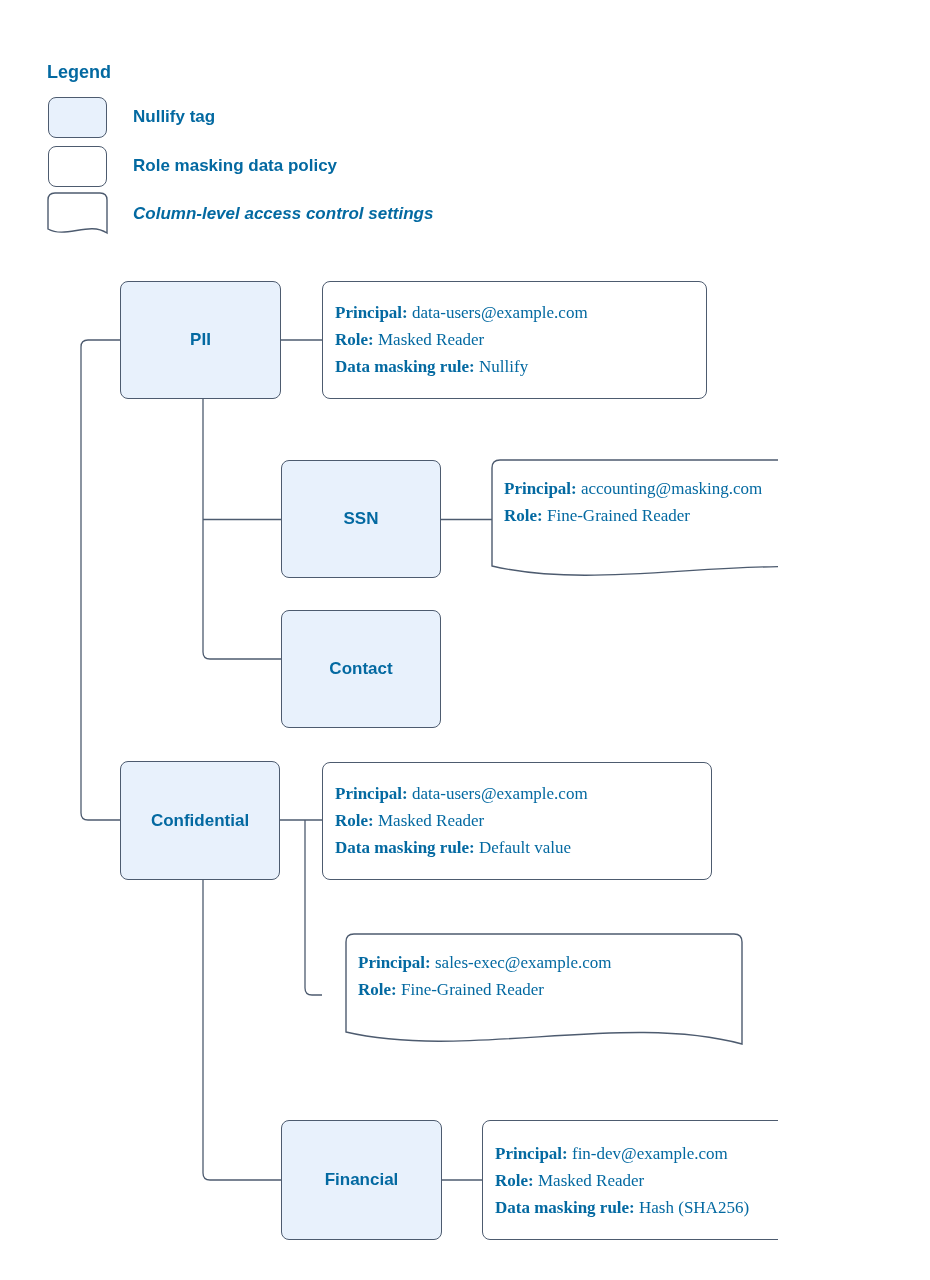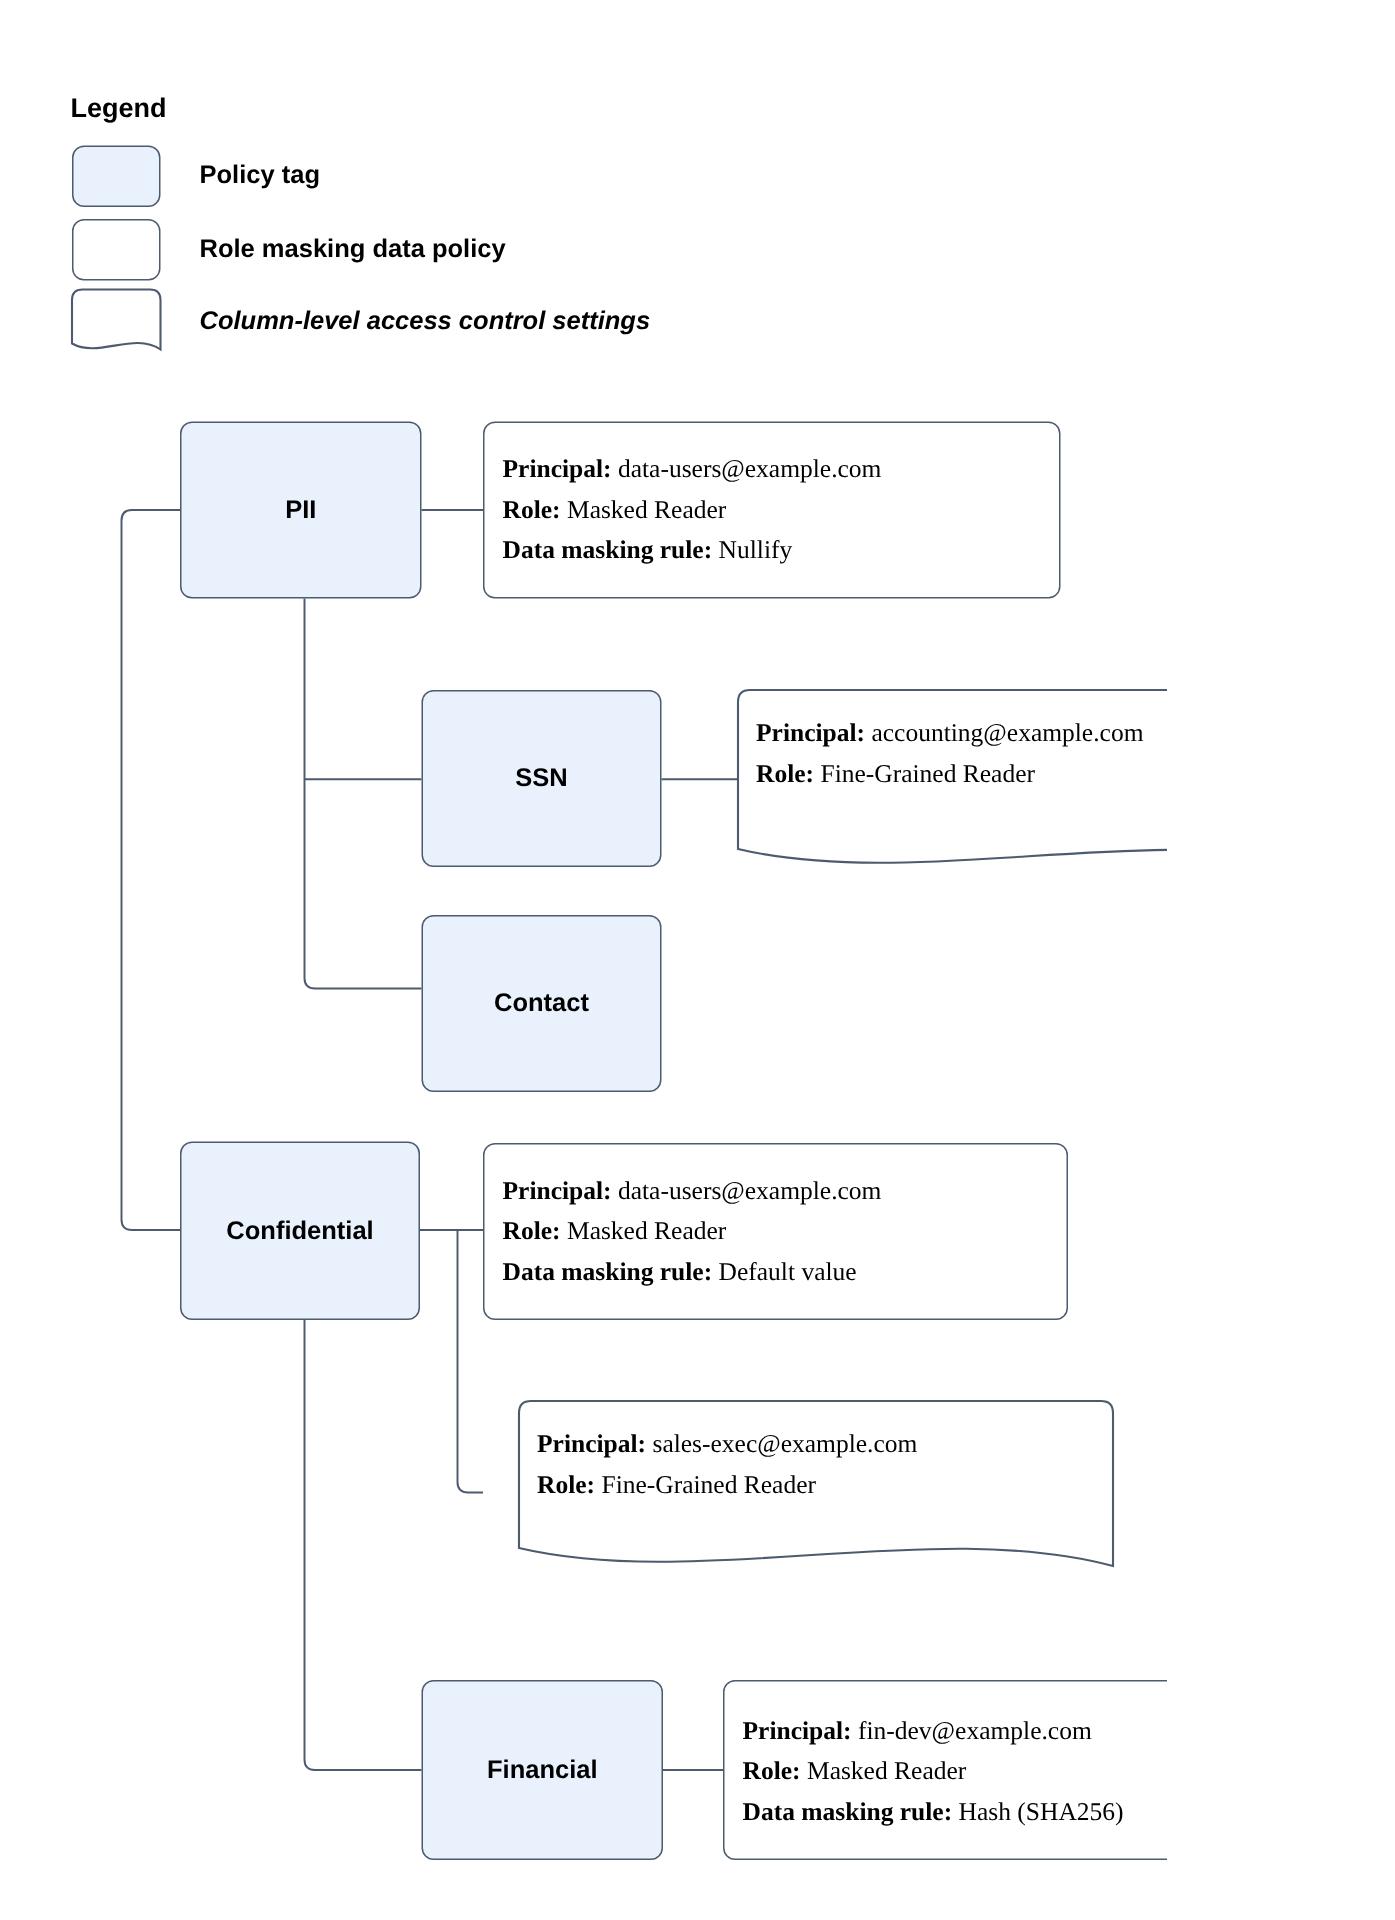--- a/index.html
+++ b/index.html
@@ -2,21 +2,21 @@
 <html><head>
 <meta charset="utf-8">
 <style>
   html, body { margin: 0; padding: 0; background: #ffffff; }
   #canvas {
     position: relative;
     width: 778px;
     height: 1280px;
     background: #ffffff;
     font-family: "Liberation Sans", sans-serif;
-    color: #000000;
+    color: #0369a1;
     overflow: hidden;
   }
   .abs { position: absolute; }
 
   
   .legend-title {
     font-size: 18px;
     font-weight: bold;
   }
   .swatch {
@@ -87,21 +87,21 @@
     <path d="M441 519.5 H492"></path>
     <path d="M280 820 H322"></path>
     <path d="M305 820 V988 Q305 995 312 995 H322"></path>
     <path d="M203 880 V1173 Q203 1180 210 1180 H281"></path>
     <path d="M442 1180 H482"></path>
   </svg>
 
   <div class="abs legend-title" style="left:47px; top:62px;">Legend</div>
 
   <div class="abs swatch tag-fill" style="left:48px; top:97px;"></div>
-  <div class="abs legend-label" style="left:133px; top:107px;">Policy tag</div>
+  <div class="abs legend-label" style="left:133px; top:107px;">Nullify tag</div>
 
   <div class="abs swatch white-fill" style="left:48px; top:146px;"></div>
   <div class="abs legend-label" style="left:133px; top:156px;">Role masking data policy</div>
 
   <svg class="abs" style="left:48px; top:193px; overflow:visible;" width="59" height="50" viewBox="0 0 59 50">
     <path class="docshape" d="M7 0 H52 Q59 0 59 7 V40 C41 28 18 46 0 36 V7 Q0 0 7 0 Z"></path>
   </svg>
   <div class="abs legend-label" style="left:133px; top:204px;font-style:italic;">Column-level access control settings</div>
 
   <div class="abs tag" style="left:120px; top:281px; width:161px; height:118px;">
@@ -169,21 +169,21 @@
     </div>
   </div>
 
   <div class="docbox" style="left:492px; top:460px; width:398px; height:140px;">
     <svg width="398" height="140" viewBox="0 0 398 140">
       <path class="docshape" d="M8 0 H390 Q398 0 398 8 V118 C279 86 119 134 0 106 V8 Q0 0 8 0 Z"></path>
     </svg>
     <div class="doc-text">
       <div class="pline">
         <b>Principal:</b>
-        <span>accounting@example.com</span>
+        <span>accounting@masking.com</span>
       </div>
       <div class="pline">
         <b>Role:</b>
         <span>Fine-Grained Reader</span>
       </div>
     </div>
   </div>
 
   <div class="docbox" style="left:322px; top:934px; width:396px; height:130px;margin-left:24px;">
     <svg width="396" height="130" viewBox="0 0 396 130">

